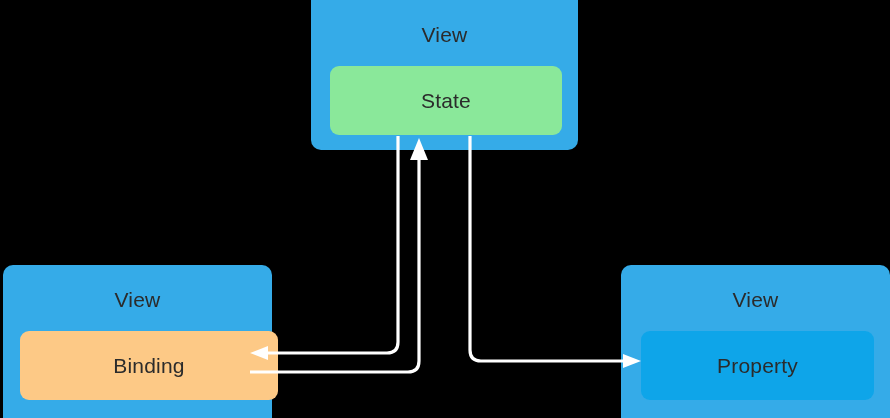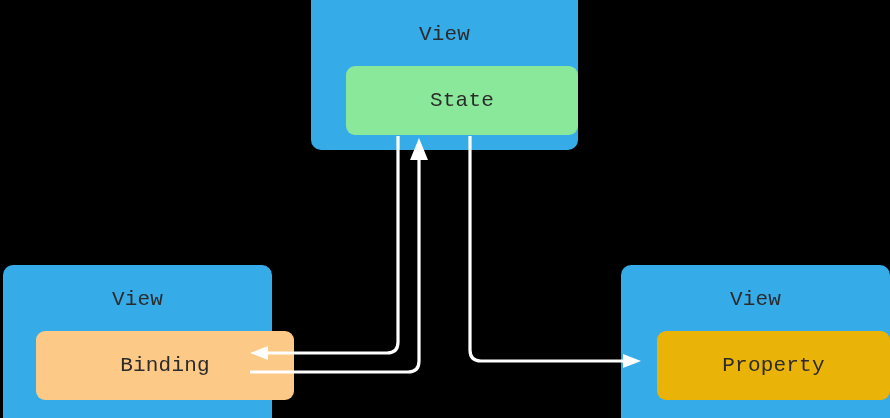--- a/index.html
+++ b/index.html
@@ -6,21 +6,21 @@
     margin: 0;
     padding: 0;
     background: #000000;
   }
   #canvas {
     position: relative;
     width: 890px;
     height: 418px;
     background: #000000;
     overflow: hidden;
-    font-family: Liberation Mono, monospace;
+    font-family: Liberation Sans, sans-serif;
   }
   .view-box {
     position: absolute;
     background: #35ABE8;
     border-radius: 10px;
     box-sizing: border-box;
   }
   .view-label {
     position: absolute;
     left: 0;
@@ -31,21 +31,20 @@
     line-height: 26px;
     letter-spacing: 0.2px;
   }
   .inner-box {
     position: absolute;
     border-radius: 9px;
     box-sizing: border-box;
     display: flex;
     align-items: center;
     justify-content: center;
-    margin-left: 16px;
   }
   .inner-label {
     color: #2b2b2b;
     font-size: 21px;
     line-height: 26px;
     letter-spacing: 0.2px;
   }
 
   
   #view-top {
@@ -85,21 +84,21 @@
     top: 265px;
     width: 269px;
     height: 175px;
   }
   #view-right .view-label { top: 22px; }
   #property-box {
     left: 20px;
     top: 66px;
     width: 233px;
     height: 69px;
-    background: #eab308;
+    background: #0ea5e9;
   }
 
   
   #connectors {
     position: absolute;
     left: 0;
     top: 0;
     width: 890px;
     height: 418px;
     pointer-events: none;

